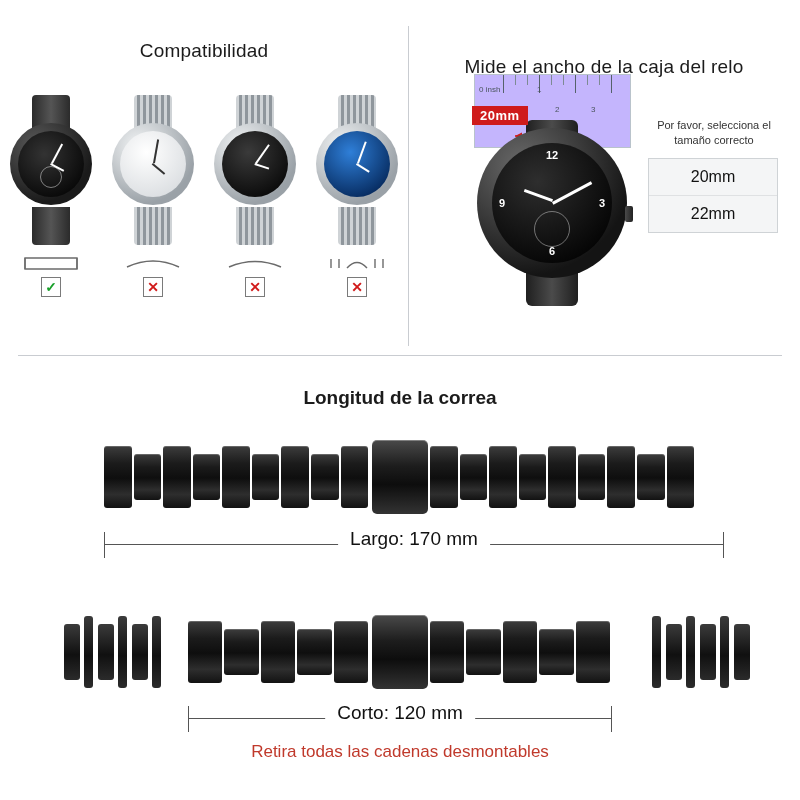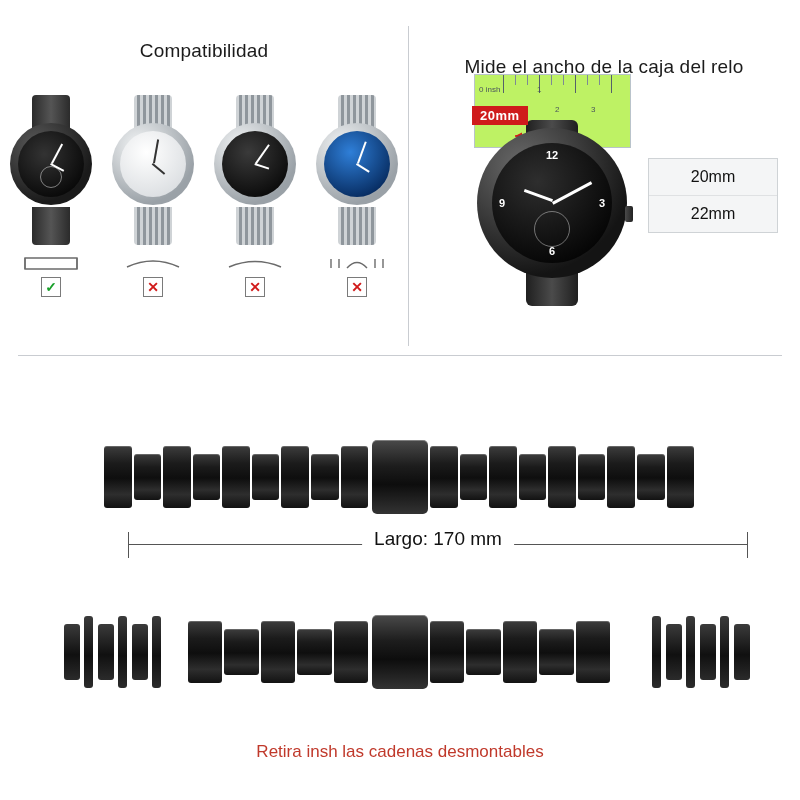--- a/index.html
+++ b/index.html
@@ -118,21 +118,21 @@
 
   
   .ruler-watch{
     position:absolute;
     left:48px;top:62px;
     width:190px;height:250px;
   }
   .ruler{
     position:absolute;left:18px;top:12px;
     width:155px;height:72px;
-    background:#bef264;
+    background:#c4b5fd;
     border:1px solid #b9c3cb;
     overflow:hidden;
   }
   .ruler .rtick{position:absolute;top:0;width:1px;background:#7d8a94;height:10px;}
   .ruler .rtick.long{height:18px;background:#55616a;}
   .ruler-lbl{position:absolute;font-size:8px;color:#4a545c;}
   .badge20{
     position:absolute;left:16px;top:44px;
     background:#cf1b1b;color:#fff;
     font-size:13px;font-weight:bold;
@@ -394,31 +394,33 @@
               <div class="bw-num" style="left:50%;bottom:6px;transform:translateX(-50%);">6</div>
               <div class="bw-num" style="left:7px;top:50%;transform:translateY(-50%);">9</div>
               <div class="hand" style="width:44px;height:3px;transform:rotate(-28deg);margin-top:-1.5px;"></div>
               <div class="hand" style="width:30px;height:3px;transform:rotate(200deg);margin-top:-1.5px;"></div>
               <div class="bw-sub"></div>
             </div>
           </div>
         </div>
       </div>
 
+      <div class="please">Por favor, selecciona el tamaño correcto</div>
 
       <div class="size-table">
         <div class="size-opt">20mm</div>
         <div class="size-opt">22mm</div>
       </div>
     </div>
 
     <div class="vdiv"></div>
   </div>
   <div class="hdiv"></div>
 
+  <div class="bottom-title">Longitud de la correa</div>
 
   <div class="strap-long">
     <div class="link-strap">
       <div class="lnk"></div>
         <div class="lnk small"></div>
         <div class="lnk"></div>
         <div class="lnk small"></div>
       <div class="lnk"></div>
         <div class="lnk small"></div>
         <div class="lnk"></div>
@@ -430,21 +432,21 @@
         <div class="lnk"></div>
         <div class="lnk small"></div>
       <div class="lnk"></div>
         <div class="lnk small"></div>
         <div class="lnk"></div>
         <div class="lnk small"></div>
       <div class="lnk"></div>
     </div>
   </div>
 
-  <div class="dim" style="left:104px;top:528px;width:620px;margin-left:24px;">
+  <div class="dim" style="left:104px;top:528px;width:620px;">
     <div class="line"></div>
       <div class="cap l"></div>
       <div class="cap r"></div>
     <div class="txt">Largo: 170 mm</div>
   </div>
 
   <div class="removed left">
     <div class="rl" style="left:2px;top:18px;width:16px;height:56px;"></div>
     <div class="rl" style="left:22px;top:10px;width:9px;height:72px;"></div>
     <div class="rl" style="left:36px;top:18px;width:16px;height:56px;"></div>
@@ -471,16 +473,22 @@
 
   <div class="removed right">
     <div class="rl" style="left:2px;top:10px;width:9px;height:72px;"></div>
     <div class="rl" style="left:16px;top:18px;width:16px;height:56px;"></div>
     <div class="rl" style="left:36px;top:10px;width:9px;height:72px;"></div>
     <div class="rl" style="left:50px;top:18px;width:16px;height:56px;"></div>
     <div class="rl" style="left:70px;top:10px;width:9px;height:72px;"></div>
     <div class="rl" style="left:84px;top:18px;width:16px;height:56px;"></div>
   </div>
 
-
-  <div class="note">Retira insh las cadenas desmontables</div>
+  <div class="dim" style="left:188px;top:702px;width:424px;">
+    <div class="line"></div>
+      <div class="cap l"></div>
+      <div class="cap r"></div>
+    <div class="txt">Corto: 120 mm</div>
+  </div>
+
+  <div class="note">Retira todas las cadenas desmontables</div>
 
 </div>
 
 </body></html>

